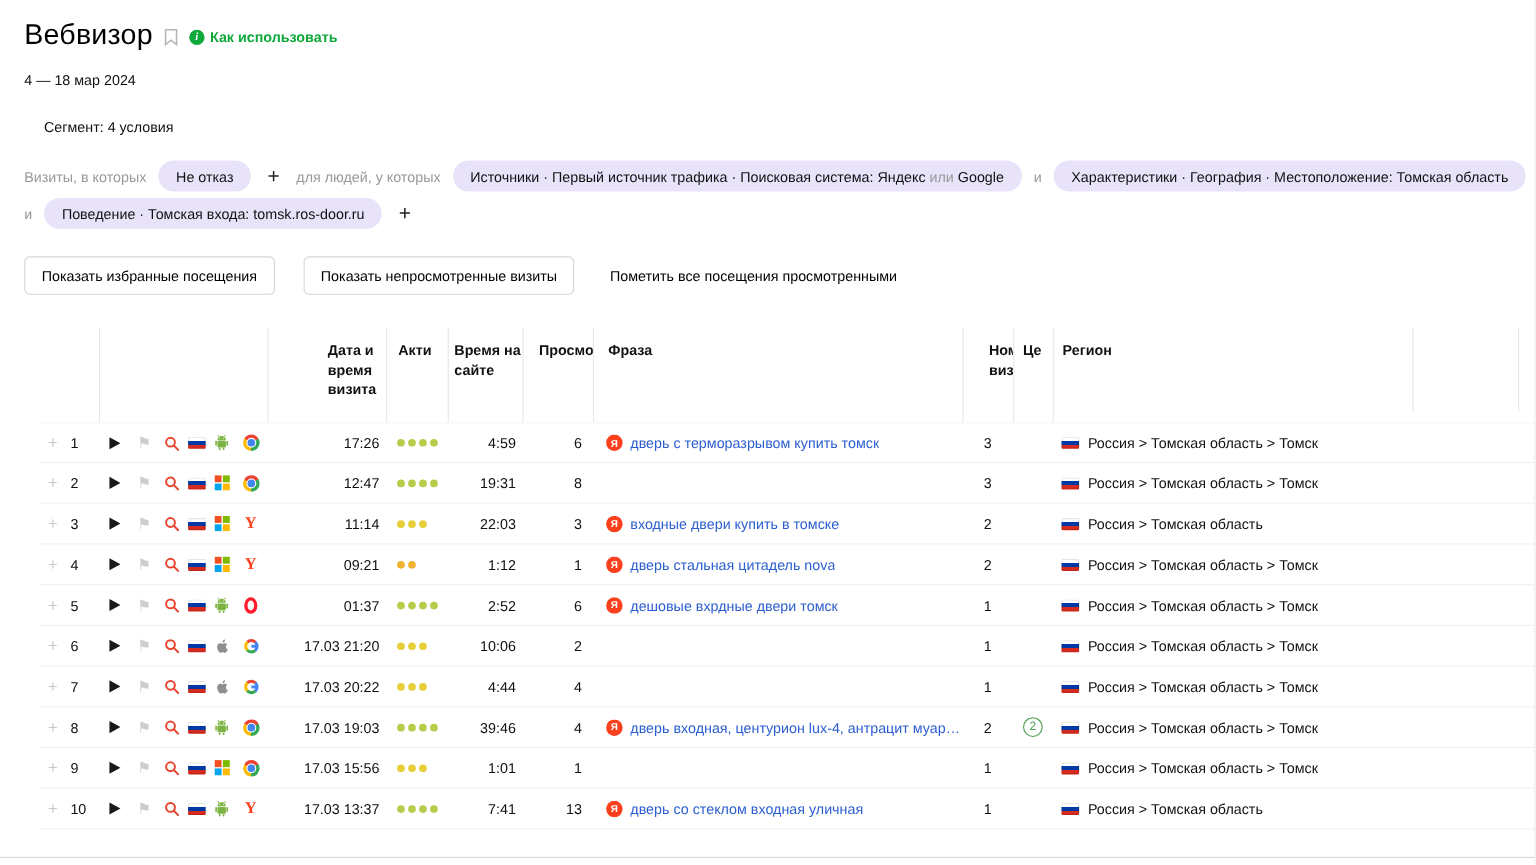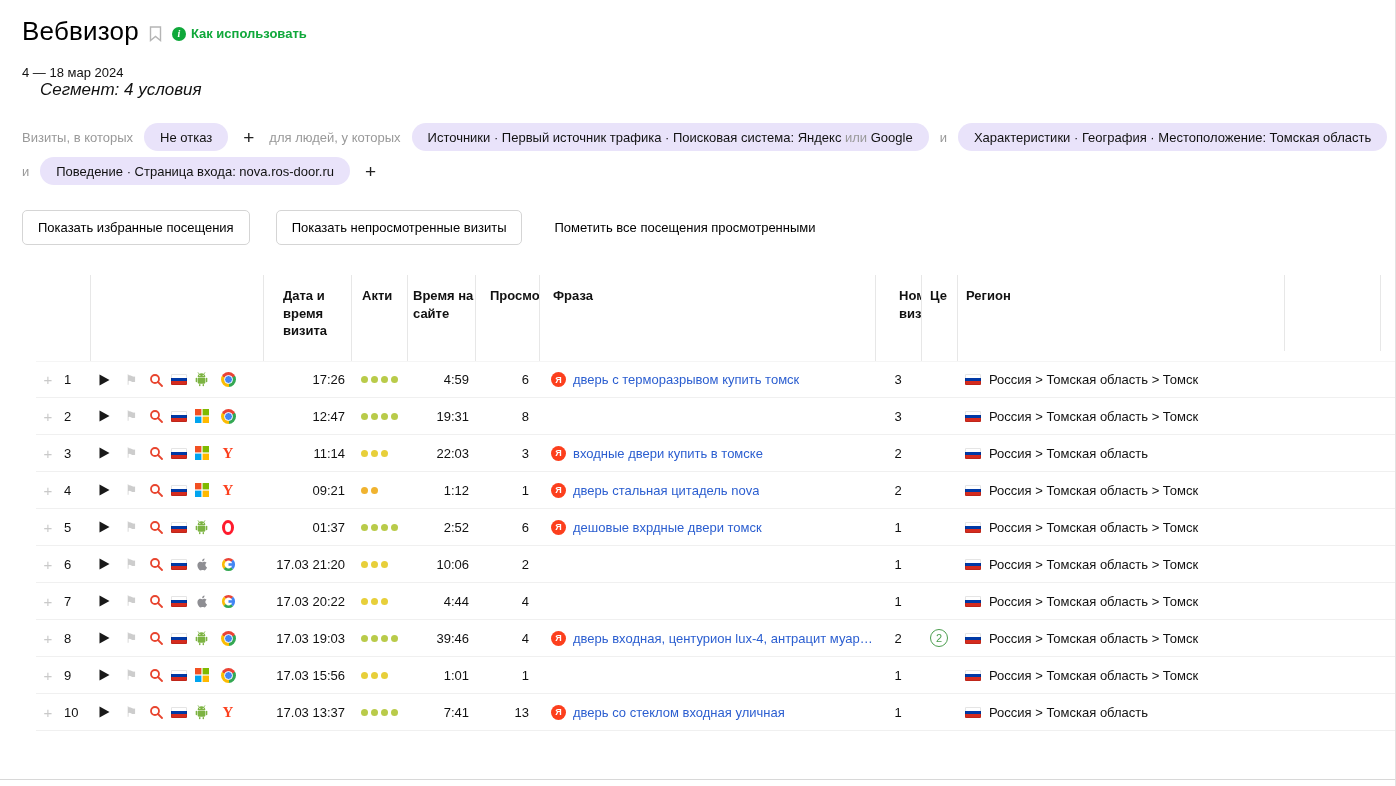--- a/index.html
+++ b/index.html
@@ -12,21 +12,21 @@
   
   .title-row { display:flex; align-items:center; gap:10px; }
   .title-row h1 { font-size:26px; font-weight:400; color:#000; letter-spacing:.2px; }
   .bookmark { display:inline-flex; margin-top:4px; cursor:pointer; }
   .howto { display:inline-flex; align-items:center; gap:5px; margin-top:4px; }
   .info-badge { width:14px; height:14px; border-radius:50%; background:var(--green-link,#0fa83a);
                 color:#fff; font-size:10px; font-weight:700; display:inline-flex; align-items:center;
                 justify-content:center; font-family:"Liberation Serif",serif; font-style:italic; }
   .howto a { color:var(--green-link,#0fa83a); font-size:13px; font-weight:700; text-decoration:none; cursor:pointer; }
   .date-range { margin-top:18px; font-size:13px; cursor:pointer; }
-  .segment { margin-left:18px; font-size:17px; cursor:pointer;font-style:italic; }
+  .segment { margin-top:28px; margin-left:18px; font-size:13px; cursor:pointer; }
 
   
   .filters { margin-top:22px; }
   .filter-line { display:flex; align-items:center; gap:11px; min-height:30px; margin-bottom:4px; flex-wrap:nowrap; }
   .flabel { color:var(--gray-text,#999); font-size:13px; white-space:nowrap; }
   .pill { display:inline-flex; align-items:center; height:28px; padding:0 16px; border-radius:14px;
           background:var(--pill-bg,#e9e3fa); font-size:13px; color:#111; white-space:nowrap; cursor:pointer; }
   .pill .gray { color:var(--gray-text,#999); }
   .plus-btn { background:none; border:none; font-size:19px; line-height:1; color:#222; cursor:pointer;
               padding:0 4px; font-family:inherit; }
@@ -37,21 +37,21 @@
          font-size:13px; color:#000; cursor:pointer; font-family:inherit; }
   .mark-all { font-size:13px; color:#000; cursor:pointer; margin-left:6px; }
 
   
   .vtable { margin-top:30px; margin-left:14px; margin-right:0;
     --cols:24px 30px 28px 26px 23px 23px 23px 30px 108px 56px 68px 64px 336px 46px 36px minmax(0,1fr); }
   .thead { display:grid; grid-template-columns:var(--cols); height:86px; font-size:13px; font-weight:700; }
   .hcell { padding-top:12px; border-left:1px solid #e7e7e7; line-height:1.35; overflow:hidden; }
   .h-lead { grid-column:1 / 3; border-left:none; }
   .h-icons { grid-column:3 / 9; }
-  .h-datetime { grid-column:9; padding-left:19px;margin-left:20px; }
+  .h-datetime { grid-column:9; padding-left:54px; }
   .h-activity { grid-column:10; padding-left:10px; white-space:nowrap; }
   .h-time { grid-column:11; padding-left:5px; }
   .h-views { grid-column:12; padding-left:14px; white-space:nowrap; }
   .h-phrase { grid-column:13; padding-left:13px; }
   .h-visit { grid-column:14; padding-left:23px; }
   .h-goal { grid-column:15; padding-left:8px; }
   .h-region { grid-column:16; padding-left:8px; position:relative; }
   .h-region::before, .h-region::after { content:""; position:absolute; top:0; bottom:10px; width:1px; background:#e7e7e7; }
   .h-region::before { right:110px; }
   .h-region::after { right:14px; }
@@ -134,21 +134,21 @@
           <span>Источники · Первый источник трафика · Поисковая система: Яндекс</span>&nbsp;<span class="gray">или</span>&nbsp;<span>Google</span>
         </span>
         <span class="flabel">и</span>
         <span class="pill">
             <span>Характеристики · География · Местоположение: Томская область</span>
           </span>
       </div>
       <div class="filter-line">
         <span class="flabel">и</span>
         <span class="pill">
-            <span>Поведение · Страница входа: nova.ros-door.ru</span>
+            <span>Поведение · Томская входа: tomsk.ros-door.ru</span>
           </span>
         <button class="plus-btn">+</button>
       </div>
     </div>
 
     <div class="actions-row">
       <button class="btn">Показать избранные посещения</button>
       <button class="btn">Показать непросмотренные визиты</button>
       <span class="mark-all">Пометить все посещения просмотренными</span>
     </div>

